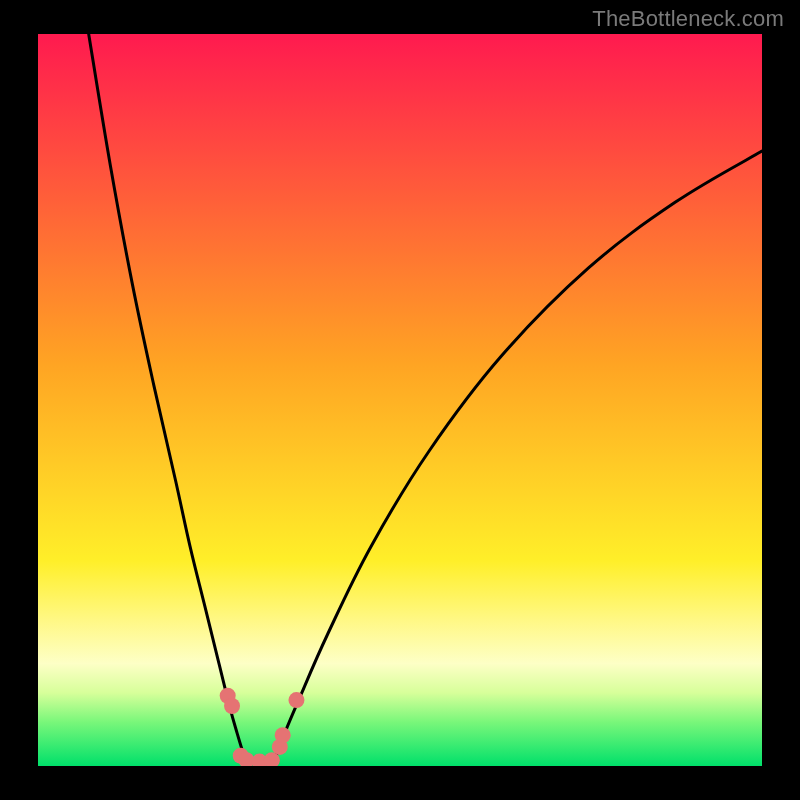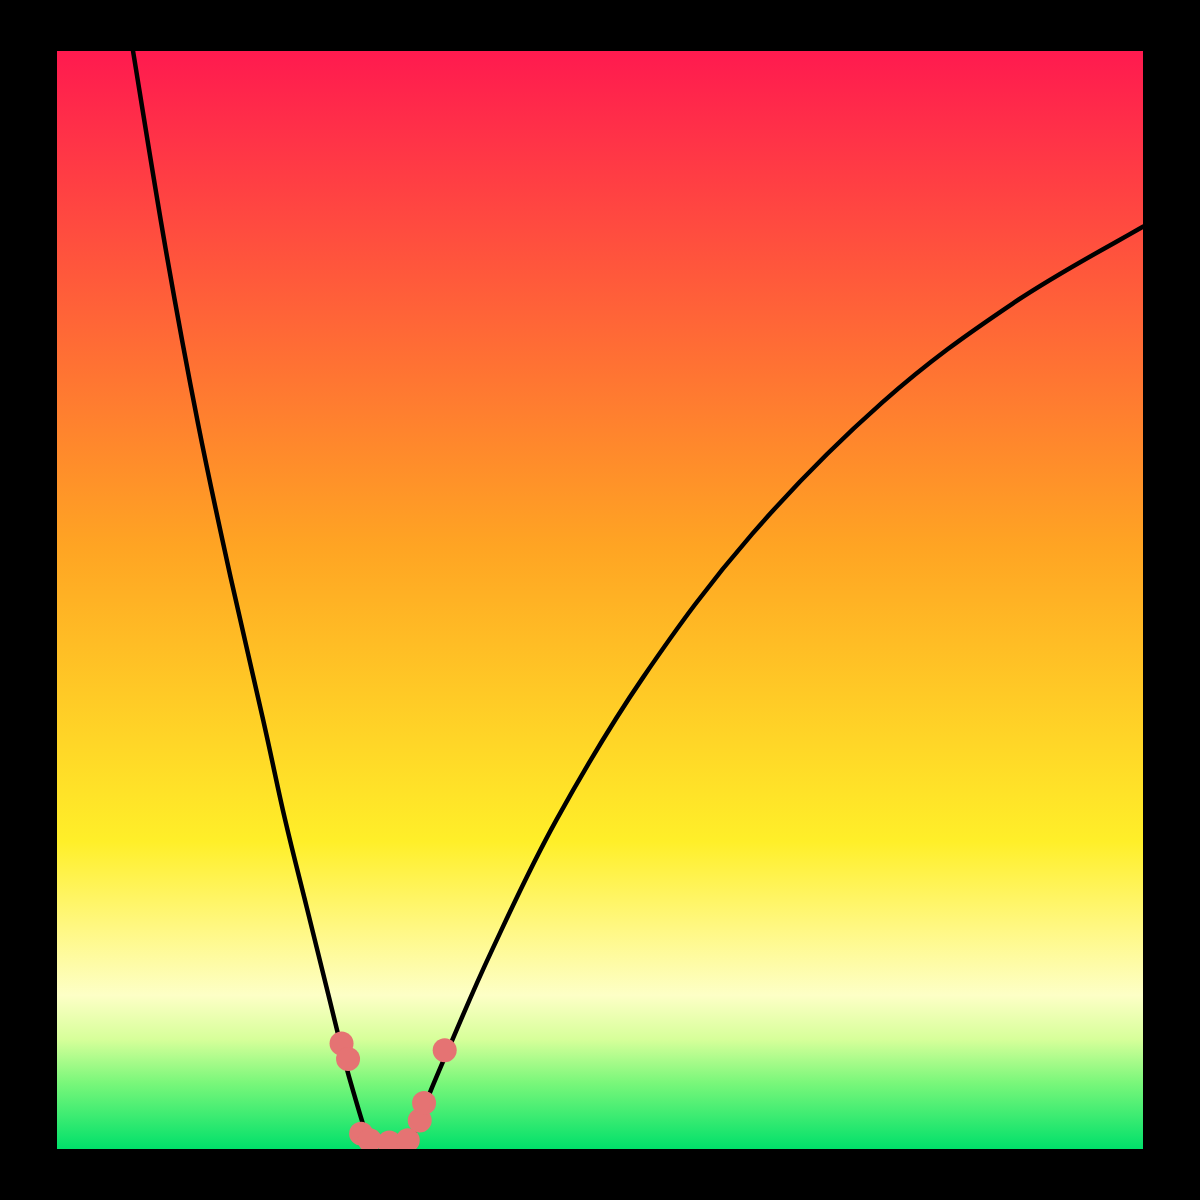--- a/index.html
+++ b/index.html
@@ -68,14 +68,15 @@
           <circle cx="246.51200000000003" cy="760.144" r="8" fill="#e57373"></circle>
           <circle cx="259.544" cy="761.608" r="8" fill="#e57373"></circle>
           <circle cx="271.852" cy="760.144" r="8" fill="#e57373"></circle>
           <circle cx="279.816" cy="746.968" r="8" fill="#e57373"></circle>
           <circle cx="282.712" cy="735.256" r="8" fill="#e57373"></circle>
           <circle cx="296.468" cy="700.12" r="8" fill="#e57373"></circle>
         </g>
   </g>
 </svg>
 
+<div class="watermark">TheBottleneck.com</div>
 
 </div>
 
 </body></html>

